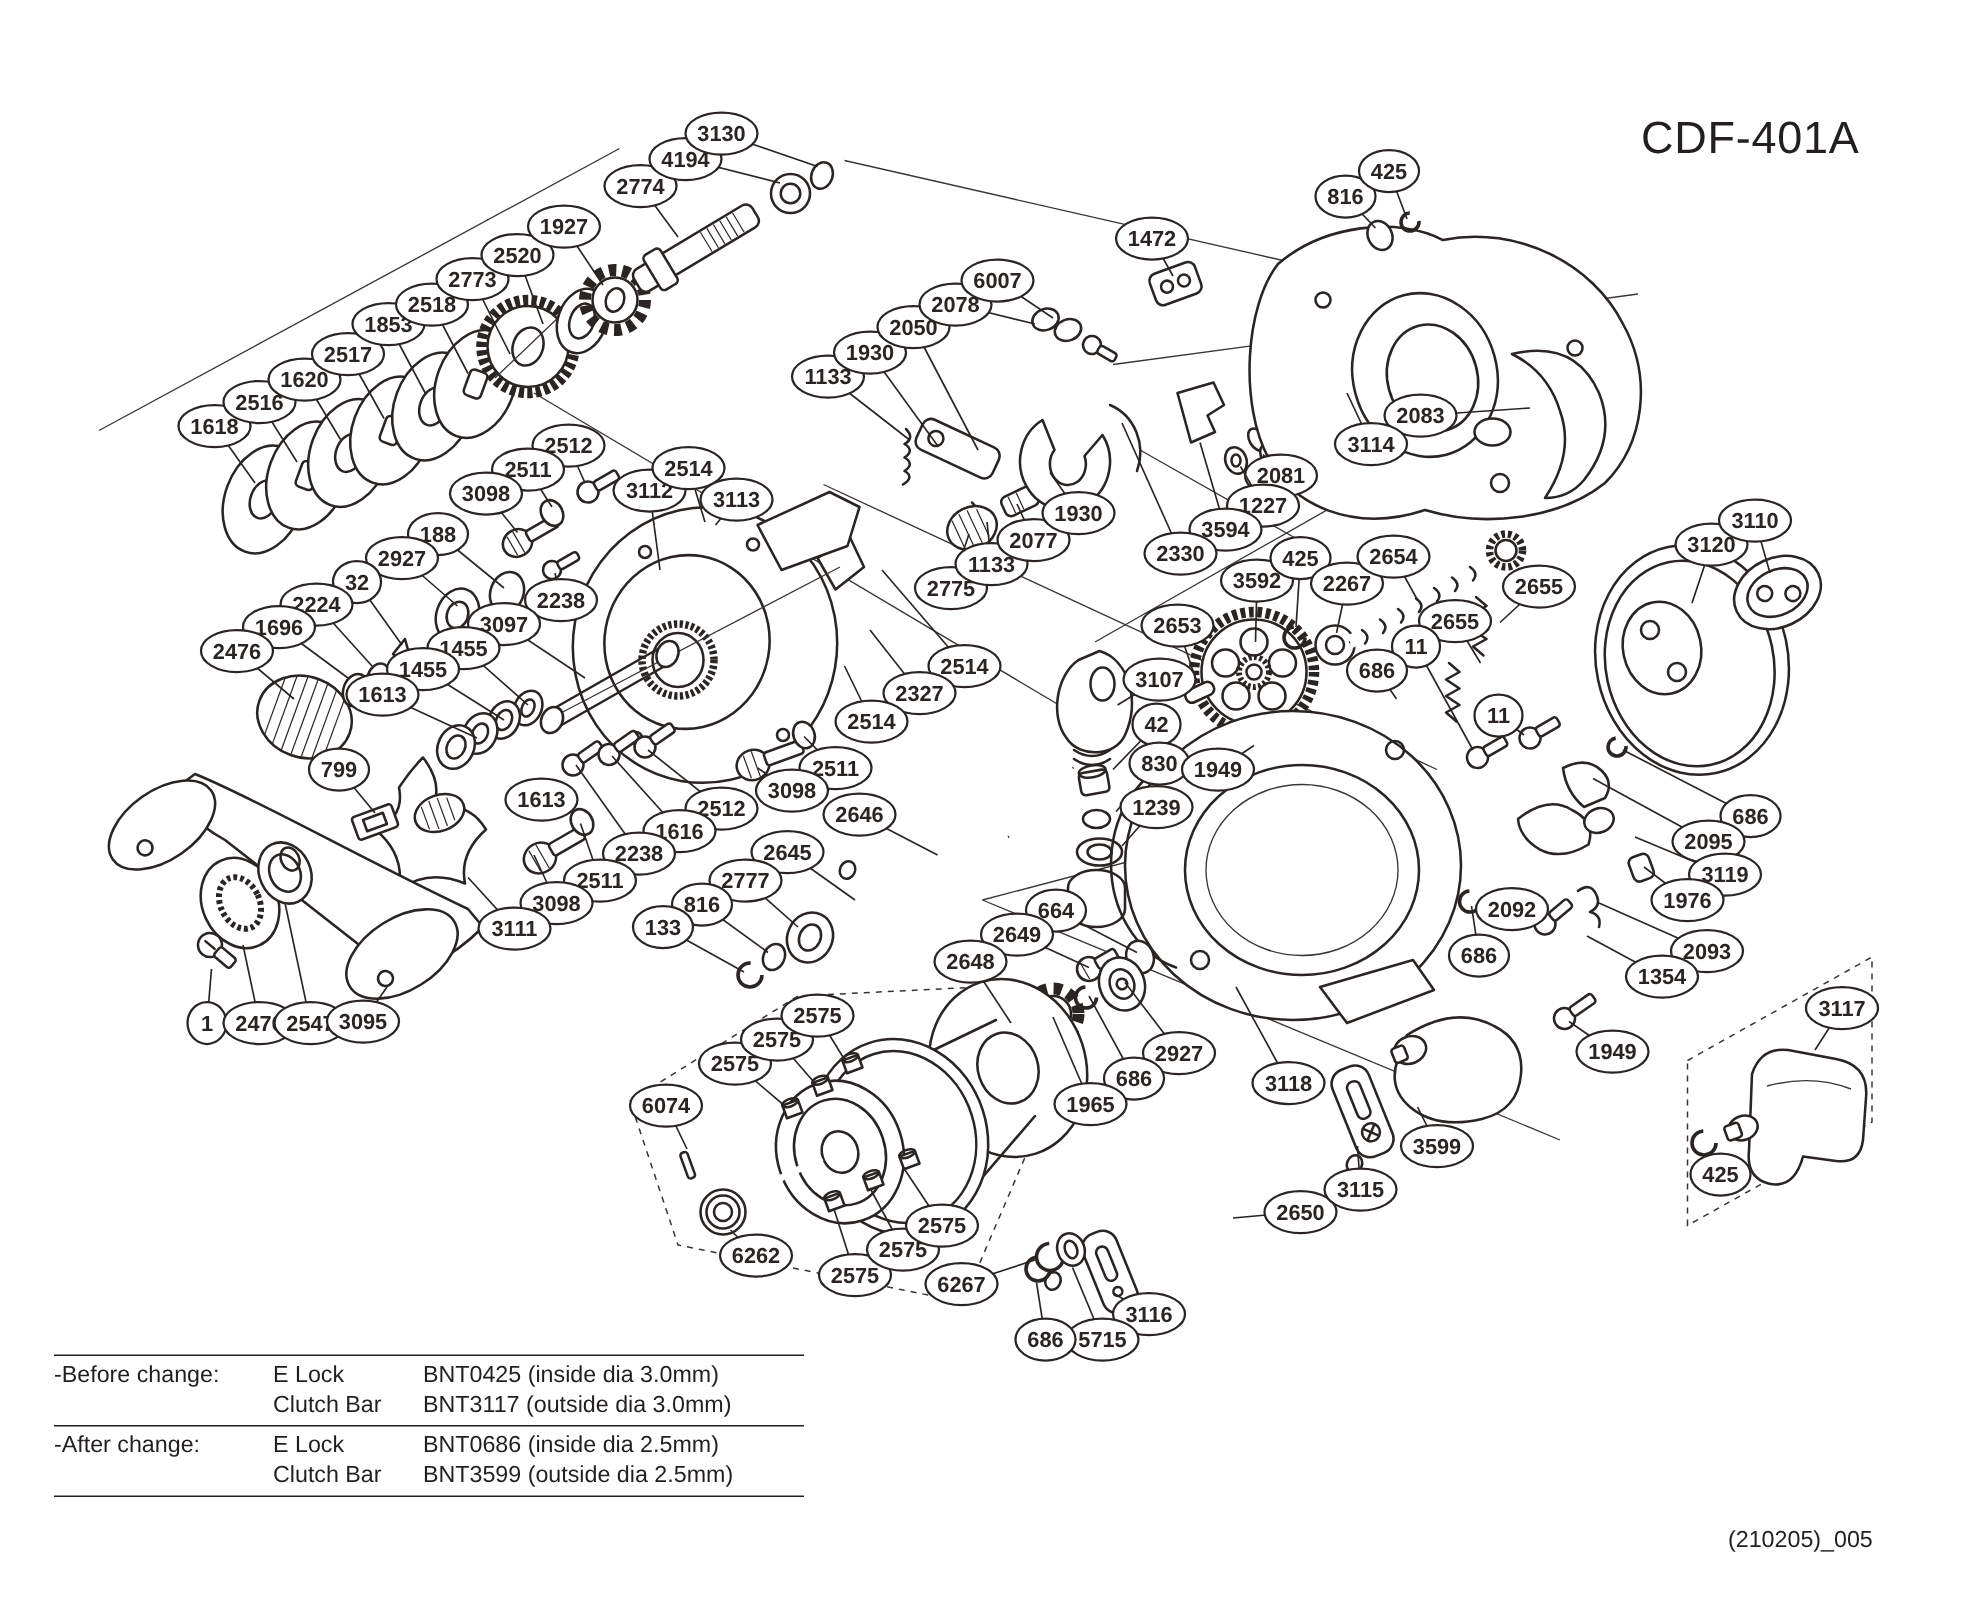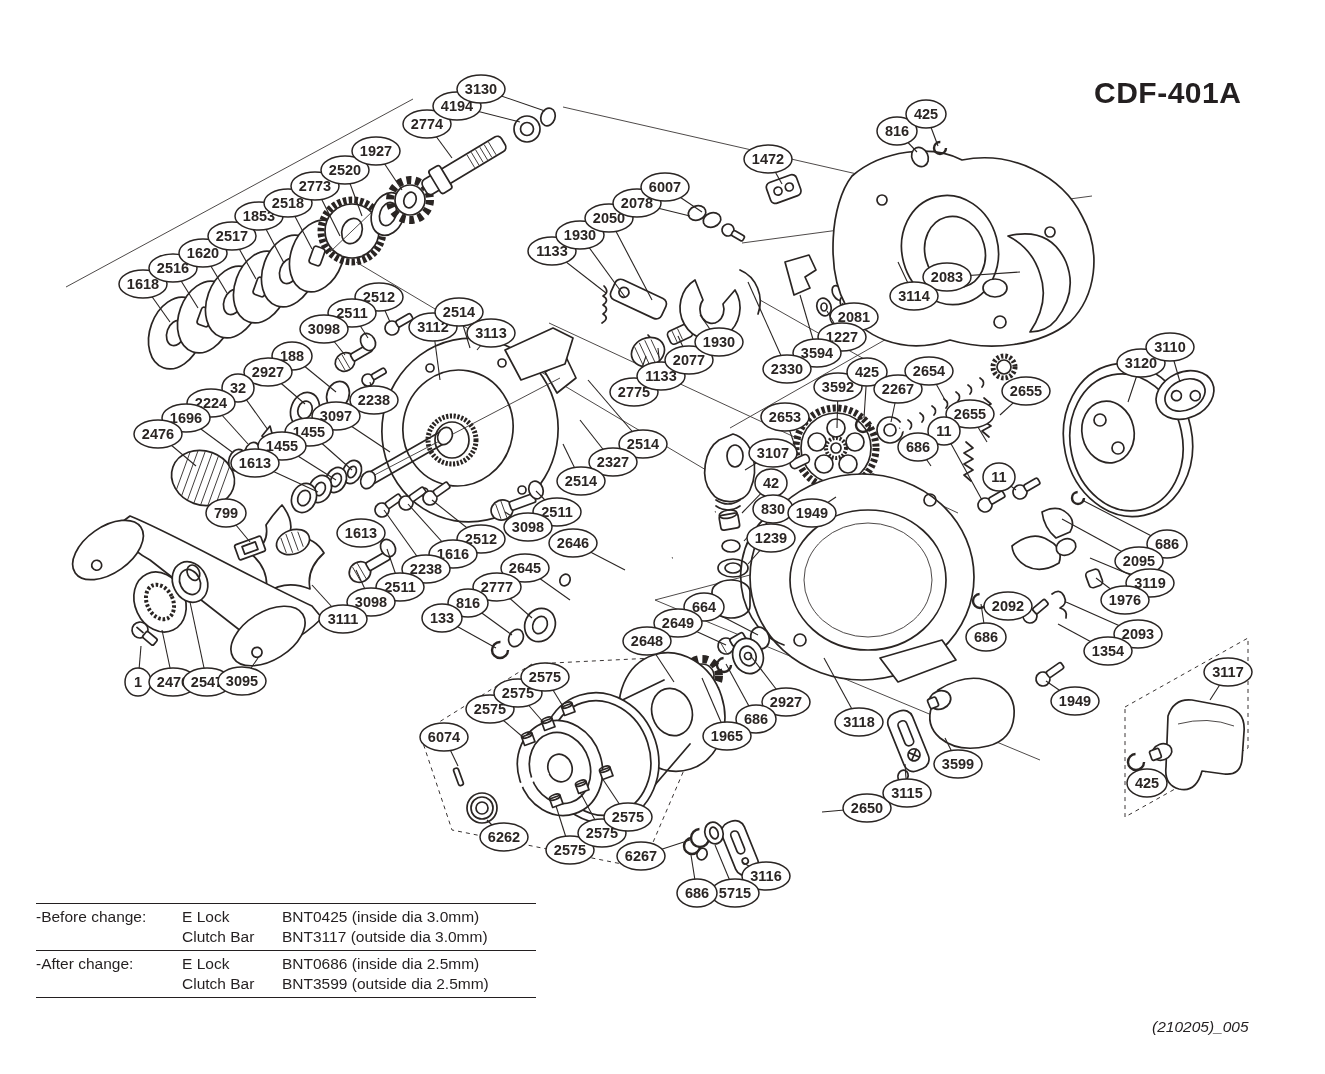--- a/index.html
+++ b/index.html
@@ -1,24 +1,24 @@
 <!DOCTYPE html>
 <html><head>
 <meta charset="utf-8">
 <style>
   html,body{margin:0;padding:0;background:#ffffff;}
   .page{position:relative;width:1325px;height:1074px;background:#ffffff;overflow:hidden;
         font-family:"Liberation Sans","DejaVu Sans",sans-serif;color:#231f20;}
-  .title{position:absolute;left:1094px;top:76px;font-size:30px;font-weight:bold;letter-spacing:.5px;}
+  .title{position:absolute;left:1094px;top:76px;font-size:30px;font-weight:normal;letter-spacing:.5px;}
   svg.canvas{position:absolute;left:0;top:0;}
   .note{position:absolute;left:36px;top:900px;width:502px;font-size:15.5px;line-height:20px;}
   .note .rule{border-top:1.5px solid #231f20;margin:3px 0 3px 0;width:500px;}
   .note .row{display:grid;grid-template-columns:146px 100px 1fr;}
   .warning{position:absolute;left:36px;top:1031px;font-size:15.5px;}
-  .footer{position:absolute;left:1152px;top:1018px;font-size:15.5px;font-style:italic;}
+  .footer{position:absolute;left:1152px;top:1018px;font-size:15.5px;}
   
   .ln{stroke:#2a2523;stroke-width:1.7;fill:none;stroke-linecap:round;stroke-linejoin:round;}
   .lnw{stroke:#2a2523;stroke-width:1.7;fill:#ffffff;stroke-linejoin:round;}
   .thin{stroke:#3a3534;stroke-width:0.9;fill:none;}
   .dash{stroke:#3a3534;stroke-width:1;fill:none;stroke-dasharray:4 4;}
   .teeth{stroke:#2a2523;fill:none;}
   .clip{stroke:#2a2523;stroke-width:2.4;fill:none;}
   .hatch{stroke:#2a2523;stroke-width:0.8;}
 </style>
 </head>

